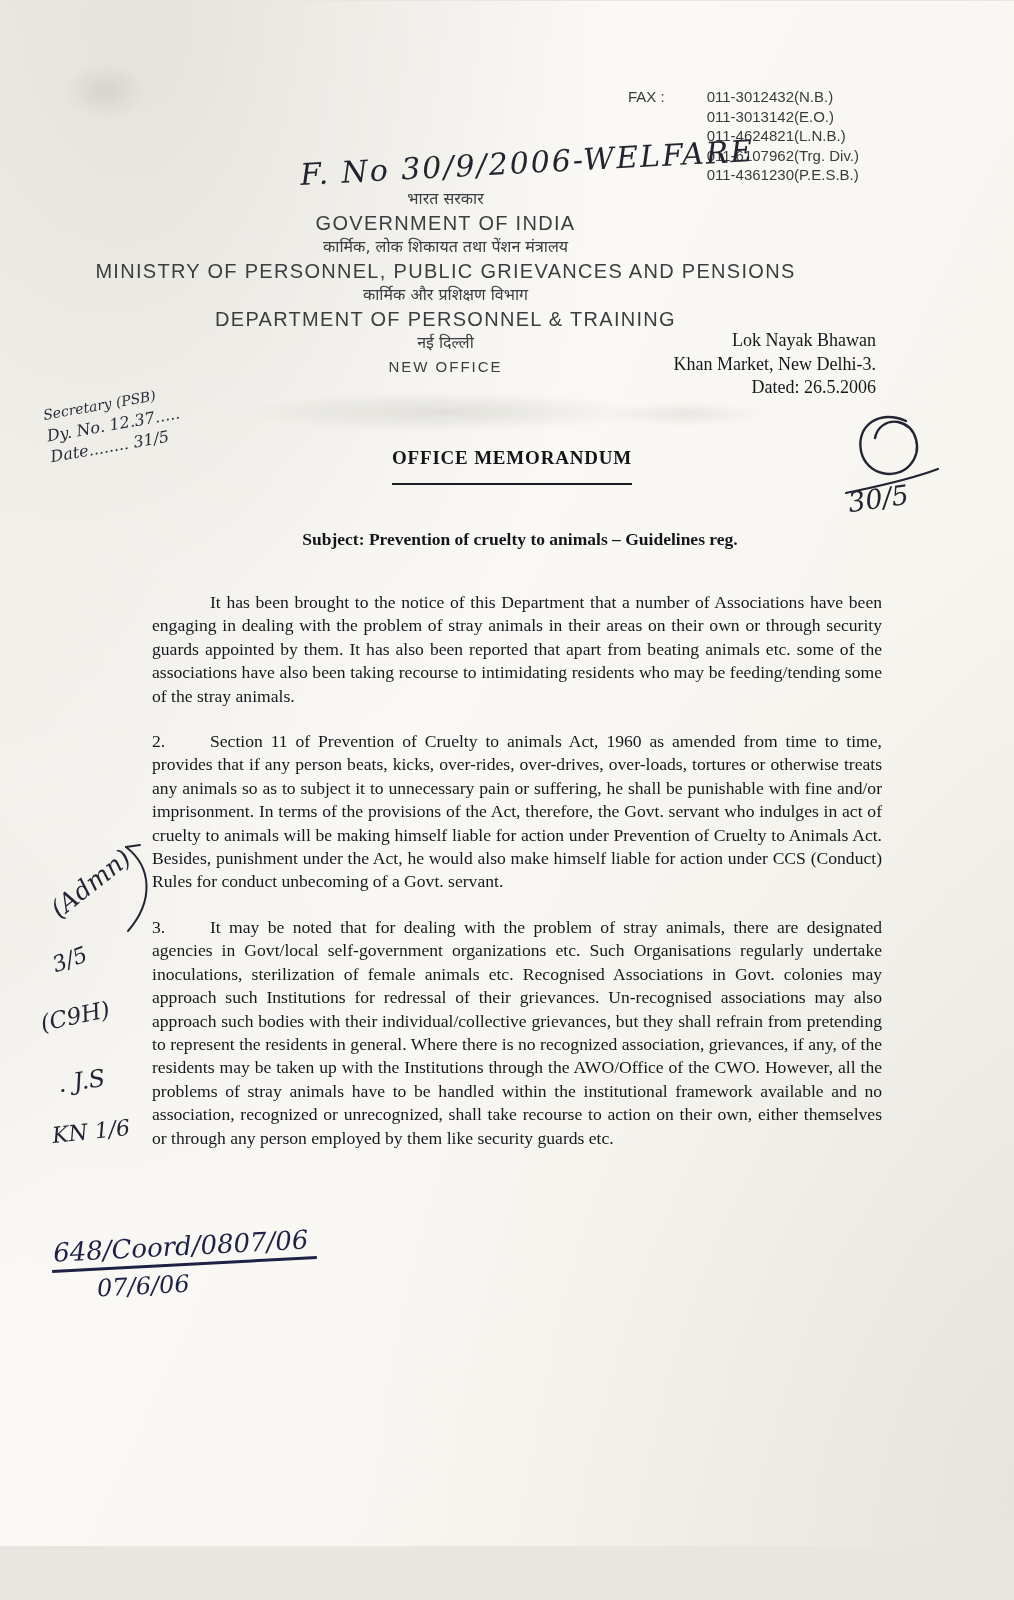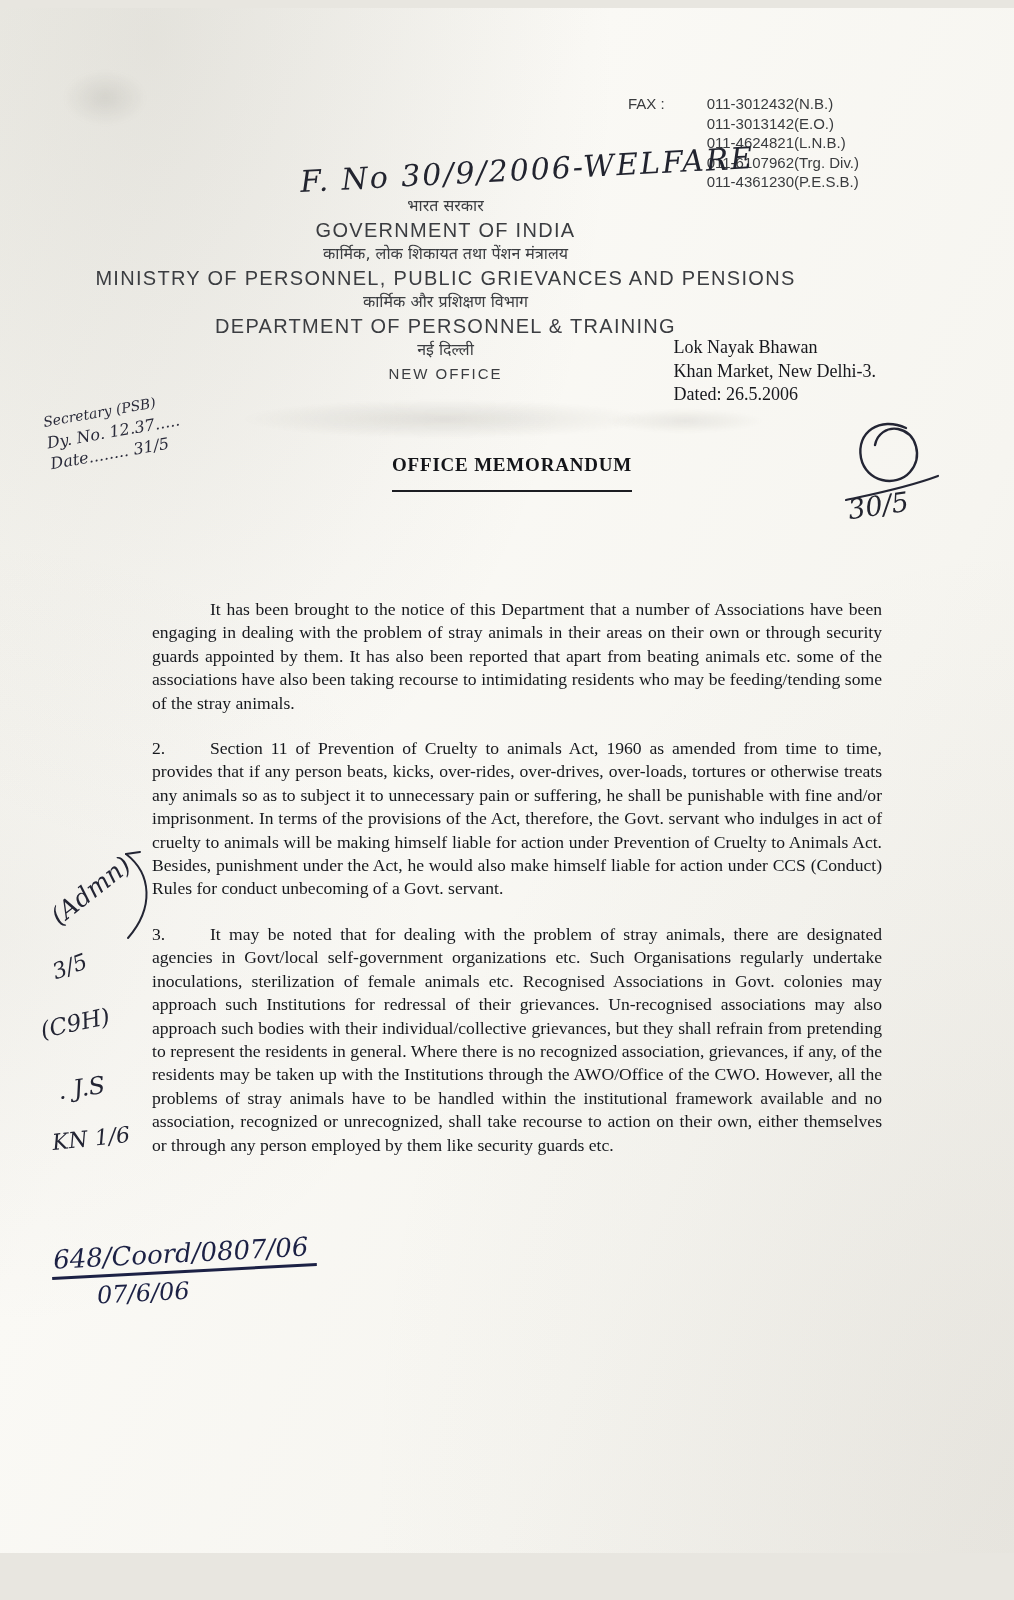--- a/index.html
+++ b/index.html
@@ -1,20 +1,20 @@
 <!DOCTYPE html>
 <html><head>
 <meta charset="utf-8">
 <style>
   * { margin:0; padding:0; box-sizing:border-box; }
   html,body { background:#e8e6e0; }
   .page {
     position:relative;
     width:1014px; height:1545px;
-    margin:8px auto;
+    margin:1px auto;
     overflow:hidden;
     font-family:"Liberation Serif", serif;
     color:#1e2025;
     background:
       radial-gradient(ellipse at 15% 2%, rgba(140,136,126,0.16), transparent 38%),
       radial-gradient(ellipse at 100% 95%, rgba(150,146,136,0.10), transparent 45%),
       radial-gradient(ellipse at 0% 60%, rgba(150,146,136,0.08), transparent 30%),
       linear-gradient(115deg, #f3f2ec 0%, #faf9f5 35%, #f6f5f0 70%, #efede7 100%);
     text-decoration: underline;
   }
@@ -38,21 +38,21 @@
   .file-no { position:absolute; left:300px; top:144px; font-size:30px;
     letter-spacing:2px; transform:rotate(-3deg); white-space:nowrap; }
 
   
   .header-block { position:absolute; left:0; top:186px; width:845px; text-align:center; color:#3b3d41;padding-left:46px; }
   .h-hindi { font-family:"DejaVu Sans","Liberation Sans",sans-serif; font-size:16px; line-height:24px; }
   .h-en { font-family:"Liberation Sans",sans-serif; font-size:20px; line-height:24px; letter-spacing:1.3px; }
   .h-en.small { font-size:15px; letter-spacing:2px; }
 
   
-  .address-block { position:absolute; right:138px; top:328px; 
+  .address-block { position:absolute; right:138px; top:328px; text-align:right;
     font-size:18px; line-height:23.5px; color:#16171c; }
 
   
   .stamp { position:absolute; left:46px; top:392px; transform:rotate(-10deg);
     font-size:14px; line-height:21px; color:#2a2b3a; white-space:nowrap; }
   .stamp .l2 { font-size:16px; }
   .stamp .l3 { font-size:16px; }
 
   
   .om-title { position:absolute; left:0; top:446px; width:1024px; text-align:center; }
@@ -154,20 +154,21 @@
   <div class="om-title">
     <span>OFFICE MEMORANDUM</span>
   </div>
 
   <svg class="sig-svg" width="120" height="105" viewBox="0 0 120 105">
     <path d="M78 14 C 52 2, 28 18, 33 44 C 38 68, 68 74, 82 58 C 95 43, 89 19, 70 15 C 59 13, 49 20, 47 31" fill="none" stroke="#232534" stroke-width="2.4" stroke-linecap="round"></path>
     <path d="M18 86 C 46 80, 78 74, 110 62" fill="none" stroke="#232534" stroke-width="2.2" stroke-linecap="round"></path>
   </svg>
   <div class="hand sig-date">30/5</div>
 
+  <div class="subject">Subject: Prevention of cruelty to animals – Guidelines reg.</div>
 
   <div class="body-text">
     <p class="para indent">
       <span>It has been brought to the notice of this Department that a number of Associations have been engaging in dealing with the problem of stray animals in their areas on their own or through security guards appointed by them. It has also been reported that apart from beating animals etc. some of the associations have also been taking recourse to intimidating residents who may be feeding/tending some of the stray animals.</span>
     </p>
     <p class="para">
       <span class="pnum">2.</span><span>Section 11 of Prevention of Cruelty to animals Act, 1960 as amended from time to time, provides that if any person beats, kicks, over-rides, over-drives, over-loads, tortures or otherwise treats any animals so as to subject it to unnecessary pain or suffering, he shall be punishable with fine and/or imprisonment. In terms of the provisions of the Act, therefore, the Govt. servant who indulges in act of cruelty to animals will be making himself liable for action under Prevention of Cruelty to Animals Act. Besides, punishment under the Act, he would also make himself liable for action under CCS (Conduct) Rules for conduct unbecoming of a Govt. servant.</span>
     </p>
     <p class="para">
       <span class="pnum">3.</span><span>It may be noted that for dealing with the problem of stray animals, there are designated agencies in Govt/local self-government organizations etc. Such Organisations regularly undertake inoculations, sterilization of female animals etc. Recognised Associations in Govt. colonies may approach such Institutions for redressal of their grievances. Un-recognised associations may also approach such bodies with their individual/collective grievances, but they shall refrain from pretending to represent the residents in general. Where there is no recognized association, grievances, if any, of the residents may be taken up with the Institutions through the AWO/Office of the CWO. However, all the problems of stray animals have to be handled within the institutional framework available and no association, recognized or unrecognized, shall take recourse to action on their own, either themselves or through any person employed by them like security guards etc.</span>

